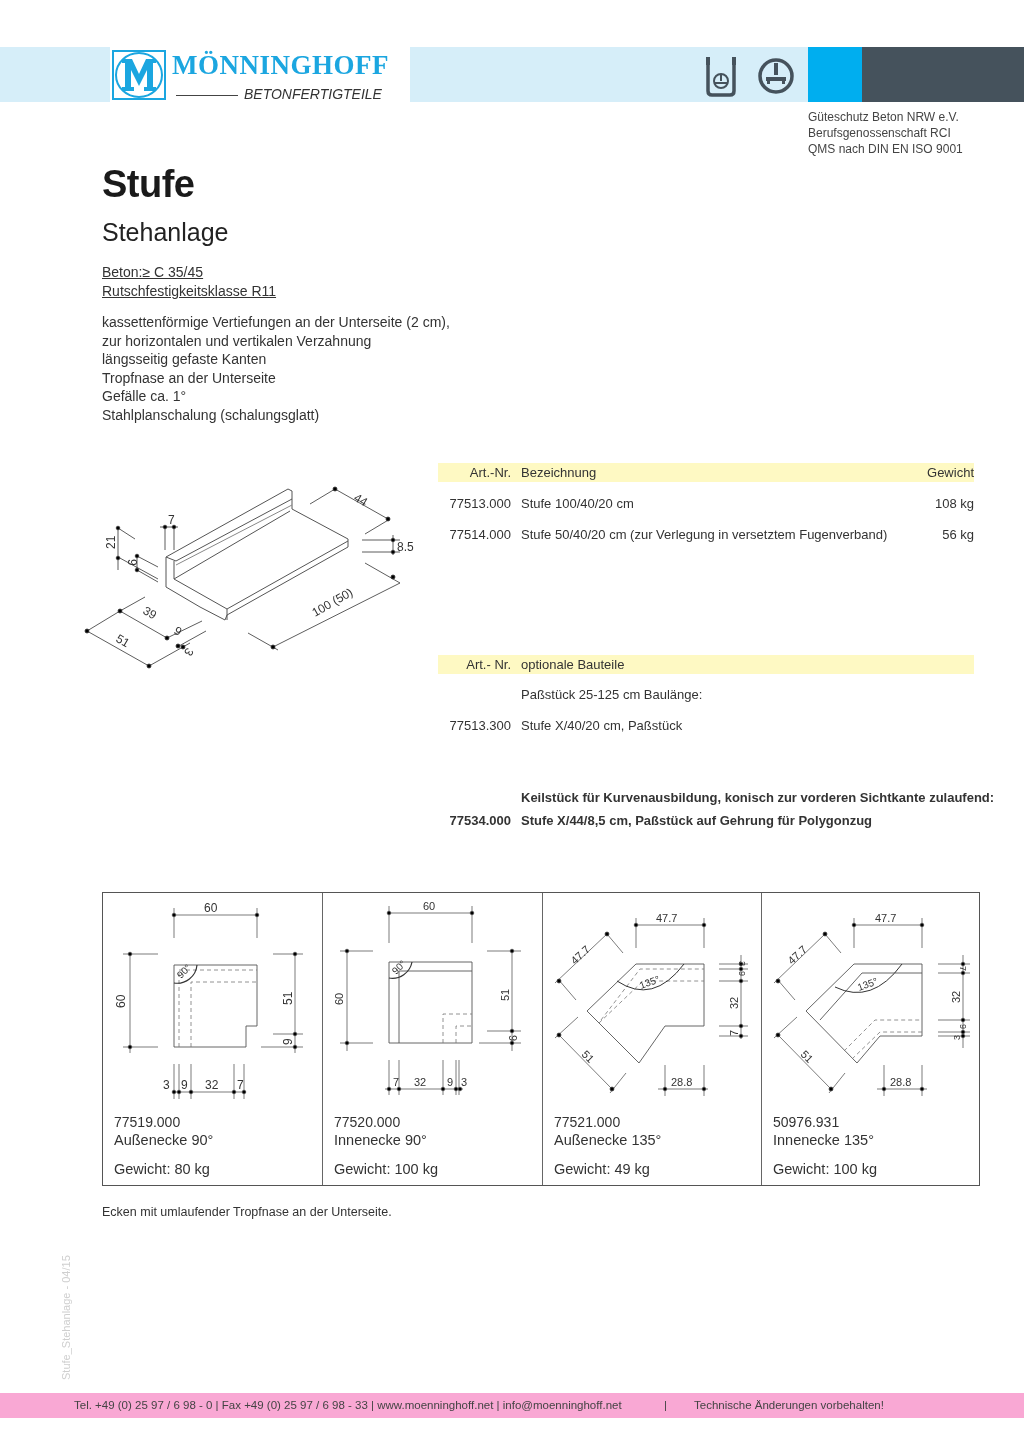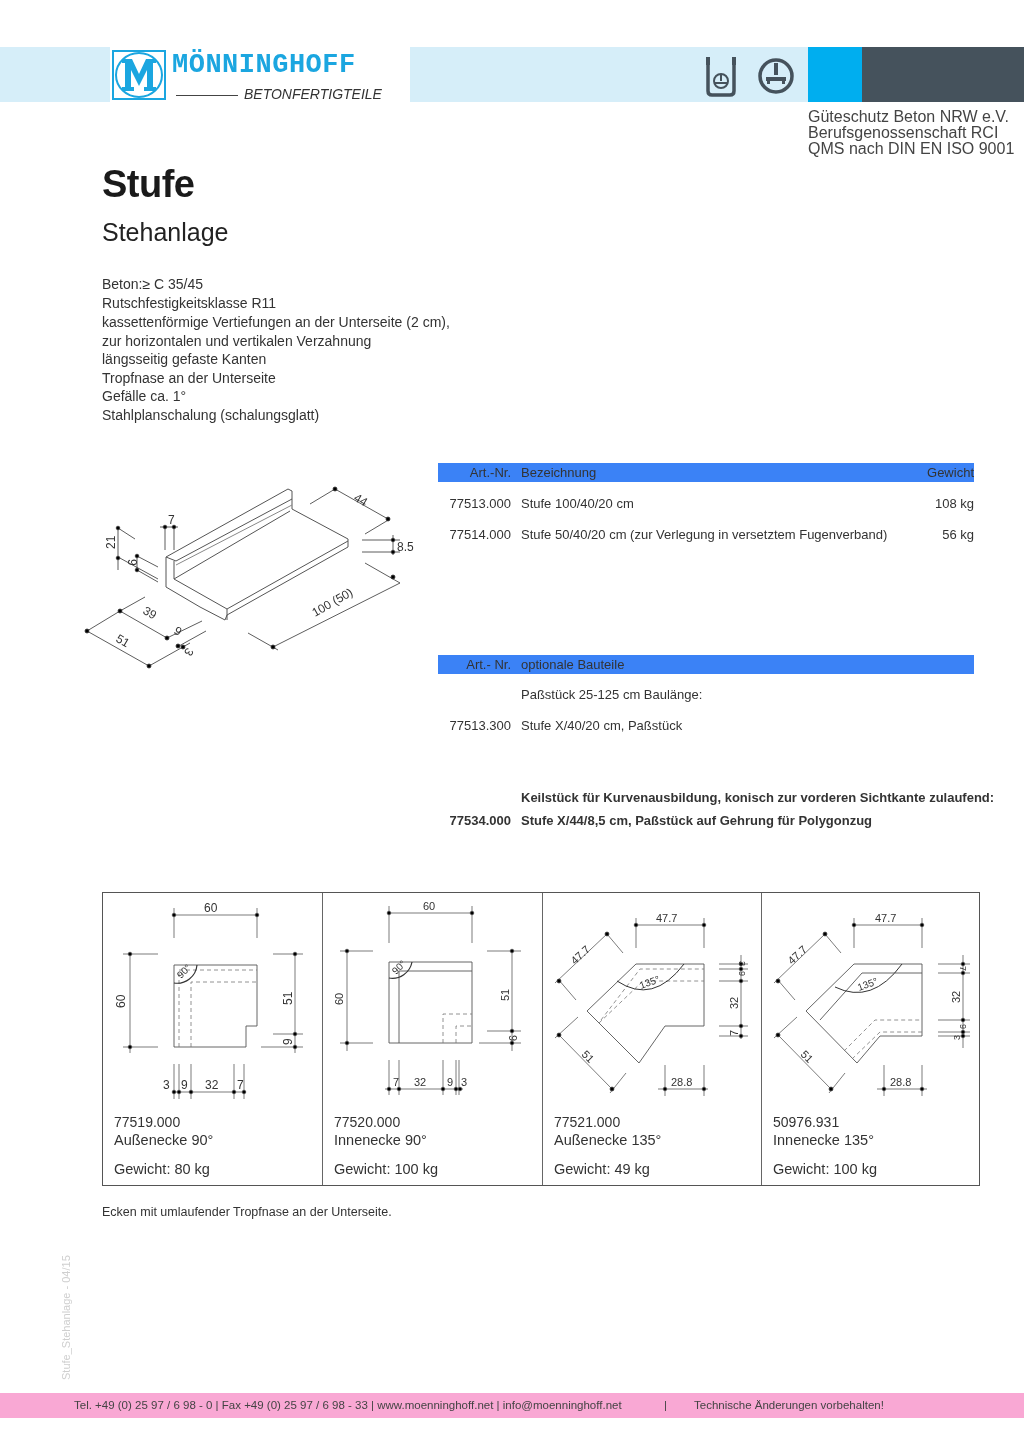--- a/index.html
+++ b/index.html
@@ -4,30 +4,30 @@
 <style>
   html, body { margin:0; padding:0; }
   body { width:1024px; height:1448px; position:relative; background:#ffffff; font-family:"Liberation Sans", sans-serif; color:#222; overflow:hidden; }
   .abs { position:absolute; }
   
   .hdr-band { left:0; top:47px; width:808px; height:55px; background:#d6eef9; }
   .hdr-blue { left:808px; top:47px; width:54px; height:55px; background:#00aeef; }
   .hdr-dark { left:862px; top:47px; width:162px; height:55px; background:#45525c; }
   .logo-box { left:110px; top:47px; width:300px; height:55px; background:#ffffff; }
   .logo-m { left:112px; top:50px; width:54px; height:50px; }
-  .brand { left:172px; top:50px; font-family:Liberation Mono, monospace; font-weight:bold; font-size:27px; color:#1ba6e0; letter-spacing:0.5px; }
+  .brand { left:172px; top:50px; font-family:Liberation Serif, serif; font-weight:bold; font-size:27px; color:#1ba6e0; letter-spacing:0.5px; }
   .brand-line { left:176px; top:95px; width:62px; height:1px; background:#444; }
   .brand-sub { left:244px; top:86px; font-style:italic; font-size:14px; color:#333; }
   .hdr-icon { width:34px; height:42px; }
-  .quality { left:808px; top:109px; font-size:16px; line-height:16px; color:#444; }
+  .quality { left:808px; top:109px; font-size:12px; line-height:16px; color:#444; }
   .title { left:102px; top:163px; font-size:38px; font-weight:bold; color:#1a1a1a; letter-spacing:-0.5px; }
   .subtitle { left:102px; top:218px; font-size:25px; color:#222; }
   .desc { left:102px; font-size:14px; line-height:18.5px; color:#333; }
   
-  .tbl-head { background:#3b82f6; height:19px; font-size:13px; color:#333; }
+  .tbl-head { background:#fef9c3; height:19px; font-size:13px; color:#333; }
   .tbl-head span, .row span { position:absolute; top:2px; }
   .row { height:20px; font-size:13px; color:#333; }
   .col-art { left:0; width:73px; text-align:right; }
   .col-name { left:83px; white-space:nowrap; }
   .col-w { right:0; text-align:center; }
   
   .corners { left:102px; top:892px; width:878px; height:294px; border:1.5px solid #555; box-sizing:border-box;padding-left:12px; }
   .cell { position:absolute; top:0; height:100%; border-right:1.5px solid #666; box-sizing:border-box; }
   .cell:last-child { border-right:none; }
   .cell svg { position:absolute; left:0; top:0; }
@@ -73,21 +73,21 @@
 </svg>
 
 <div class="abs quality">
   <div>Güteschutz Beton NRW e.V.</div>
   <div>Berufsgenossenschaft RCI</div>
   <div>QMS nach DIN EN ISO 9001</div>
 </div>
 
 <div class="abs title">Stufe</div>
 <div class="abs subtitle">Stehanlage</div>
-<div class="abs desc" style="top:275px;">
+<div class="abs desc" style="top:263px;text-decoration:underline;">
   <div>Beton:≥ C 35/45</div>
   <div>Rutschfestigkeitsklasse R11</div>
 </div>
 <div class="abs desc" style="top:313px;">
   <div>kassettenförmige Vertiefungen an der Unterseite (2 cm),</div>
   <div>zur horizontalen und vertikalen Verzahnung</div>
   <div>längsseitig gefaste Kanten</div>
   <div>Tropfnase an der Unterseite</div>
   <div>Gefälle ca. 1°</div>
   <div>Stahlplanschalung (schalungsglatt)</div>

